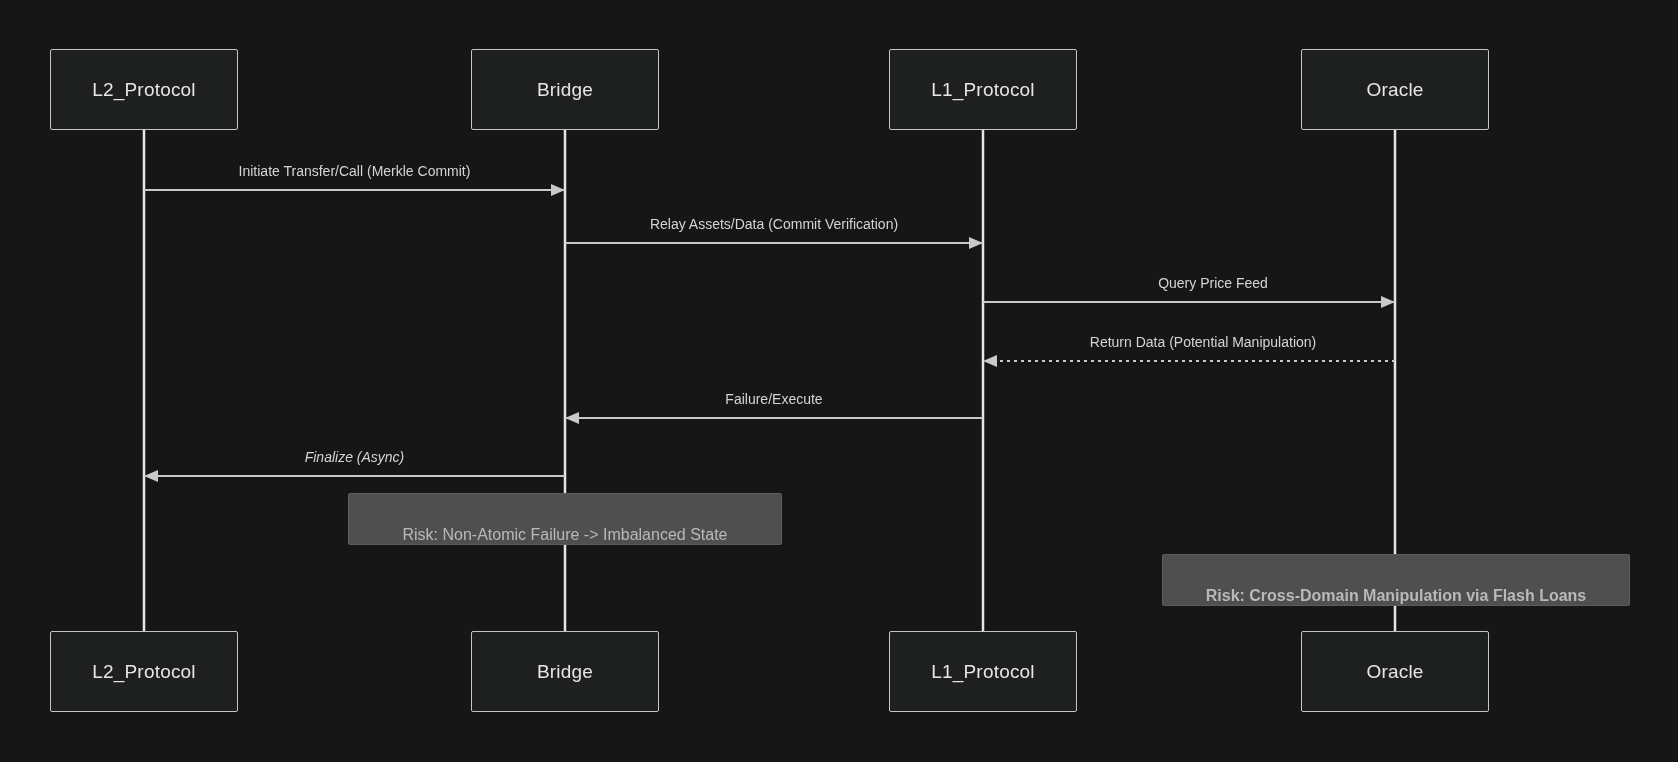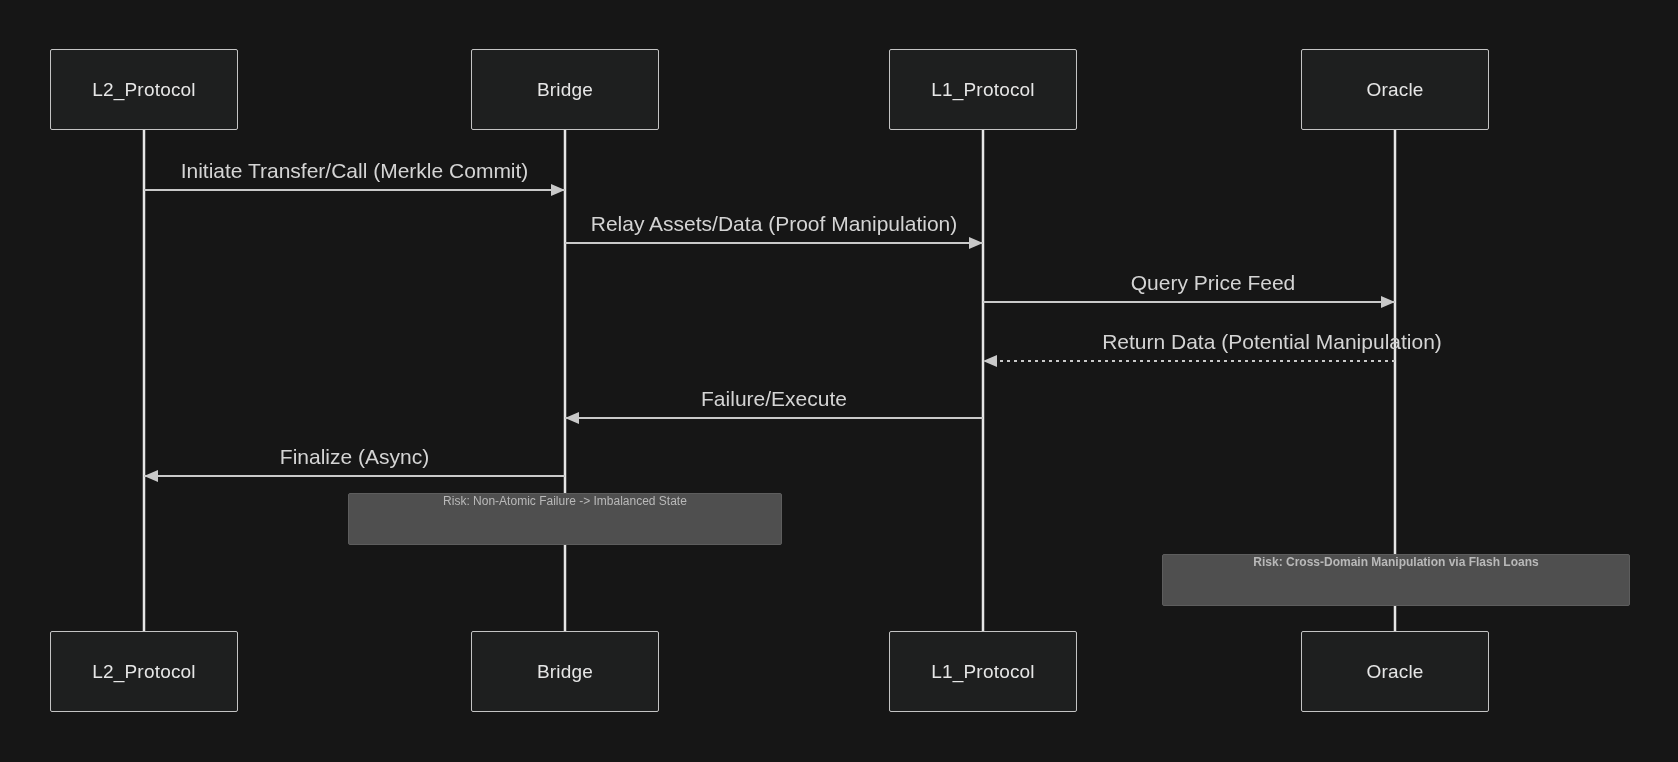--- a/index.html
+++ b/index.html
@@ -41,35 +41,35 @@
     color: #e6e6e6;
     font-size: 19px;
     letter-spacing: 0.2px;
   }
   .msg-label {
     position: absolute;
     height: 26px;
     line-height: 26px;
     text-align: center;
     color: #d4d4d4;
-    font-size: 21px;
+    font-size: 14px;
     white-space: nowrap;
   }
   .note {
     position: absolute;
     height: 52px;
     background: #4f4f4f;
     border: 1px solid #5d5d5d;
     border-radius: 2px;
     box-sizing: border-box;
     display: flex;
-    align-items: flex-start;
+    align-items: flex-end;
     justify-content: center;
     color: #b9b9b9;
-    font-size: 12px;
+    font-size: 16px;
     white-space: nowrap;
   }
 </style>
 </head>
 <body>
 
 <div class="canvas">
 
   <svg class="connectors" width="1678" height="762">
     <defs>
@@ -111,25 +111,25 @@
     <span>Bridge</span>
   </div>
   <div class="actor" style="left:889px; top:631px;">
     <span>L1_Protocol</span>
   </div>
   <div class="actor" style="left:1301px;top:631px;">
     <span>Oracle</span>
   </div>
 
   <div class="msg-label" style="left:144px; width:421px; top:158px;">Initiate Transfer/Call (Merkle Commit)</div>
-  <div class="msg-label" style="left:565px; width:418px; top:211px;">Relay Assets/Data (Proof Manipulation)</div>
+  <div class="msg-label" style="left:565px; width:418px; top:211px;">Relay Assets/Data (Commit Verification)</div>
   <div class="msg-label" style="left:983px; width:412px; top:270px;padding-left:24px;">Query Price Feed</div>
-  <div class="msg-label" style="left:1030px; width:436px; top:329px;padding-left:24px;">Return Data (Potential Manipulation)</div>
+  <div class="msg-label" style="left:985px; width:436px; top:329px;">Return Data (Potential Manipulation)</div>
   <div class="msg-label" style="left:565px; width:418px; top:386px;">Failure/Execute</div>
-  <div class="msg-label" style="left:144px; width:421px; top:444px;">Finalize (Async)</div>
+  <div class="msg-label" style="left:144px; width:421px; top:444px;font-style:italic;">Finalize (Async)</div>
 
   <div class="note" style="left:348px;  top:493px; width:434px;">
     <span>Risk: Non-Atomic Failure -&gt; Imbalanced State</span>
   </div>
   <div class="note" style="left:1162px; top:554px; width:468px;font-weight:bold;">
     <span>Risk: Cross-Domain Manipulation via Flash Loans</span>
   </div>
 
 </div>
 

